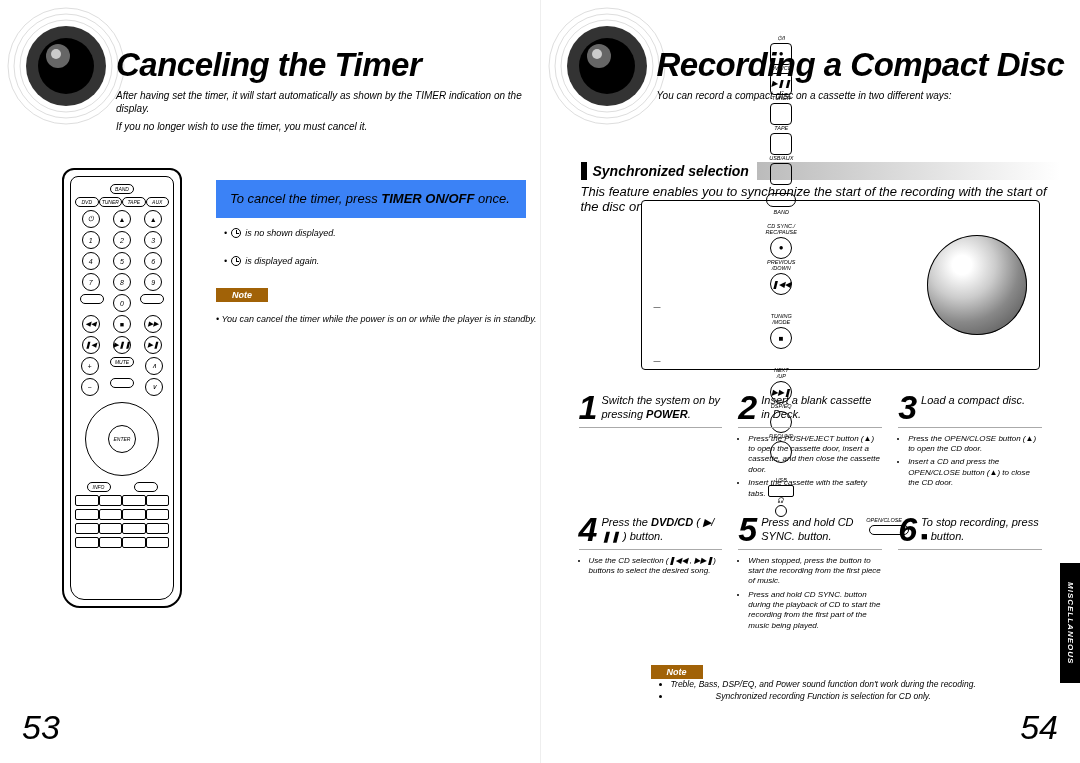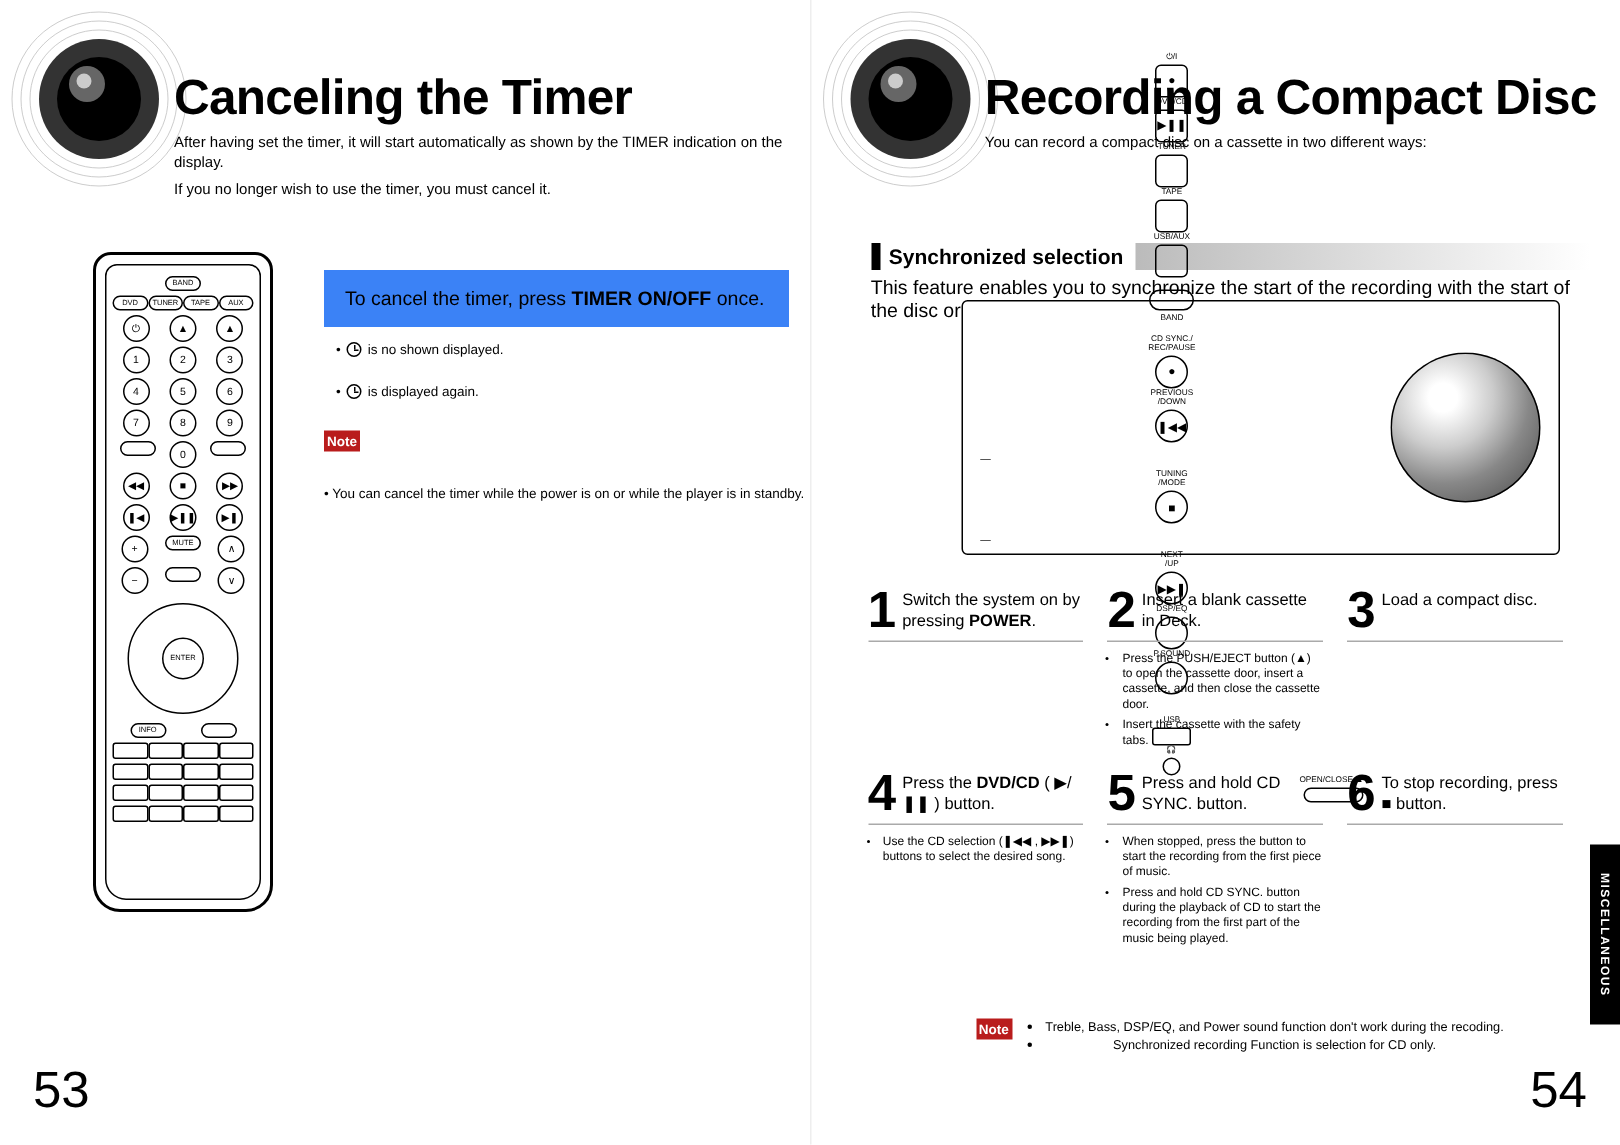--- a/index.html
+++ b/index.html
@@ -1,18 +1,18 @@
 <!DOCTYPE html>
 <html><head>
 <meta charset="utf-8">
 <style>
   * { box-sizing: border-box; margin: 0; padding: 0; }
   body { font-family: "Helvetica Neue", Arial, sans-serif; background: #fff; width: 1080px; height: 763px; overflow: hidden; position: relative; }
   .spread { display: flex; width: 1080px; height: 763px; }
-  .page { flex: 1; position: relative; padding: 16px 24px 50px 24px; }
+  .page { flex: 1; position: relative; padding: 16px 24px 50px 24px; font-style: italic; }
   .page.left { border-right: 1px solid #eee; }
   .speaker-deco { position: absolute; top: 6px; width: 120px; height: 120px; }
   .speaker-deco svg { width: 100%; height: 100%; }
   .page.left .speaker-deco { left: 6px; }
   .page.right .speaker-deco { left: 6px; }
   .heading { position: absolute; top: 46px; left: 116px; right: 10px; }
   .heading h1 { font-size: 33px; font-weight: 700; letter-spacing: -0.5px; }
   .heading p { font-size: 10px; line-height: 1.25; margin-top: 6px; max-width: 410px; }
   .remote { position: absolute; left: 62px; top: 168px; width: 120px; height: 440px; border: 2px solid #000; border-radius: 12px 12px 18px 18px; background: #fff; }
   .remote .inner { position: absolute; inset: 6px; border: 1px solid #000; border-radius: 8px 8px 14px 14px; padding: 4px; }
@@ -21,21 +21,21 @@
   .remote .row { display: flex; justify-content: space-around; margin: 3px 0; }
   .remote .dpad { width: 74px; height: 74px; border: 1px solid #000; border-radius: 50%; margin: 6px auto; position: relative; }
   .remote .dpad .enter { position: absolute; top: 50%; left: 50%; transform: translate(-50%,-50%); width: 28px; height: 28px; border: 1px solid #000; border-radius: 50%; font-size: 5px; display: flex; align-items: center; justify-content: center; }
   .remote .rect { width: 24px; height: 11px; border: 1px solid #000; border-radius: 2px; font-size: 4px; display:flex; align-items:center; justify-content:center; }
   .instruction-box { background: #3b82f6; padding: 10px 14px; font-size: 13px; line-height: 1.35; width: 310px; margin-bottom: 10px; }
   .instruction-box .b { font-weight: 700; }
   .note-inline { font-size: 9px; margin: 4px 0 18px 8px; display:flex; align-items:center; gap:4px; }
   .clock-icon { width:10px; height:10px; border:1px solid #000; border-radius:50%; display:inline-block; position:relative; }
   .clock-icon:before { content:""; position:absolute; left:50%; top:50%; width:3px; height:1px; background:#000; transform-origin:left; }
   .clock-icon:after { content:""; position:absolute; left:50%; top:50%; width:1px; height:3px; background:#000; transform-origin:top; transform:translateY(-3px); }
-  .note-badge { background:#b91c1c; color:#fff; font-size:9px; font-weight:700; padding:2px 2px; display:inline-block; }
+  .note-badge { background:#a16207; color:#fff; font-size:9px; font-weight:700; padding:2px 16px; display:inline-block; }
   .note-text { font-size: 9px; margin-left: 6px; display:inline-block; }
   .instructions-col { position:absolute; left: 216px; top: 180px; }
   .page-num { position:absolute; bottom: 16px; font-size: 34px; font-weight:400; color:#000; }
   .page.left .page-num { left: 22px; }
   .page.right .page-num { right: 22px; }
   
   .subhead { position:absolute; top: 162px; left: 40px; right: 20px; }
   .subhead-bar { display:flex; align-items:center; }
   .subhead-bar .accent { width:6px; height:18px; background:#000; margin-right:6px; }
   .subhead-bar h2 { font-size: 14px; font-weight:700; }
@@ -179,21 +179,21 @@
     <div class="instructions-col">
       <div class="instruction-box">
         <span>To cancel the timer, press </span><span class="b">TIMER ON/OFF</span><span> once.</span>
       </div>
       <div class="note-inline">• <span class="clock-icon"></span> <span>is no shown displayed.</span></div>
 
       <div class="note-inline">• <span class="clock-icon"></span> <span>is displayed again.</span></div>
 
       <div style="margin-top:14px">
         <span class="note-badge">Note</span>
-        <div class="note-text" style="display:block; margin-top:22px; margin-left:0;text-align:center;">• <span>You can cancel the timer while the power is on or while the player is in standby.</span></div>
+        <div class="note-text" style="display:block; margin-top:12px; margin-left:0;text-align:center;">• <span>You can cancel the timer while the power is on or while the player is in standby.</span></div>
       </div>
     </div>
 
     <div class="page-num">53</div>
   </div>
 
   <div class="page right">
     <div class="speaker-deco">
       <svg viewBox="0 0 120 120">
         <g stroke="#bbb" stroke-width="0.5" fill="none">
@@ -318,20 +318,24 @@
           <li>Press the PUSH/EJECT button (▲) to open the cassette door, insert a cassette, and then close the cassette door.</li>
           <li>Insert the cassette with the safety tabs.</li>
         </ul>
       </div>
       <div class="step">
         <div class="step-head">
             <div class="step-num">3</div>
           <div class="step-title"><span>Load a compact disc.</span></div>
         </div>
         <div class="sep"></div>
+        <ul class="step-body">
+          <li>Press the OPEN/CLOSE button (▲) to open the CD door.</li>
+          <li>Insert a CD and press the OPEN/CLOSE button (▲) to close the CD door.</li>
+        </ul>
       </div>
       <div class="step">
         <div class="step-head">
             <div class="step-num">4</div>
           <div class="step-title"><span>Press the </span><span class="b">DVD/CD</span><span> ( ▶/❚❚ ) button.</span></div>
         </div>
         <div class="sep"></div>
         <ul class="step-body">
           <li>Use the CD selection (❚◀◀ , ▶▶❚) buttons to select the desired song.</li>
         </ul>

